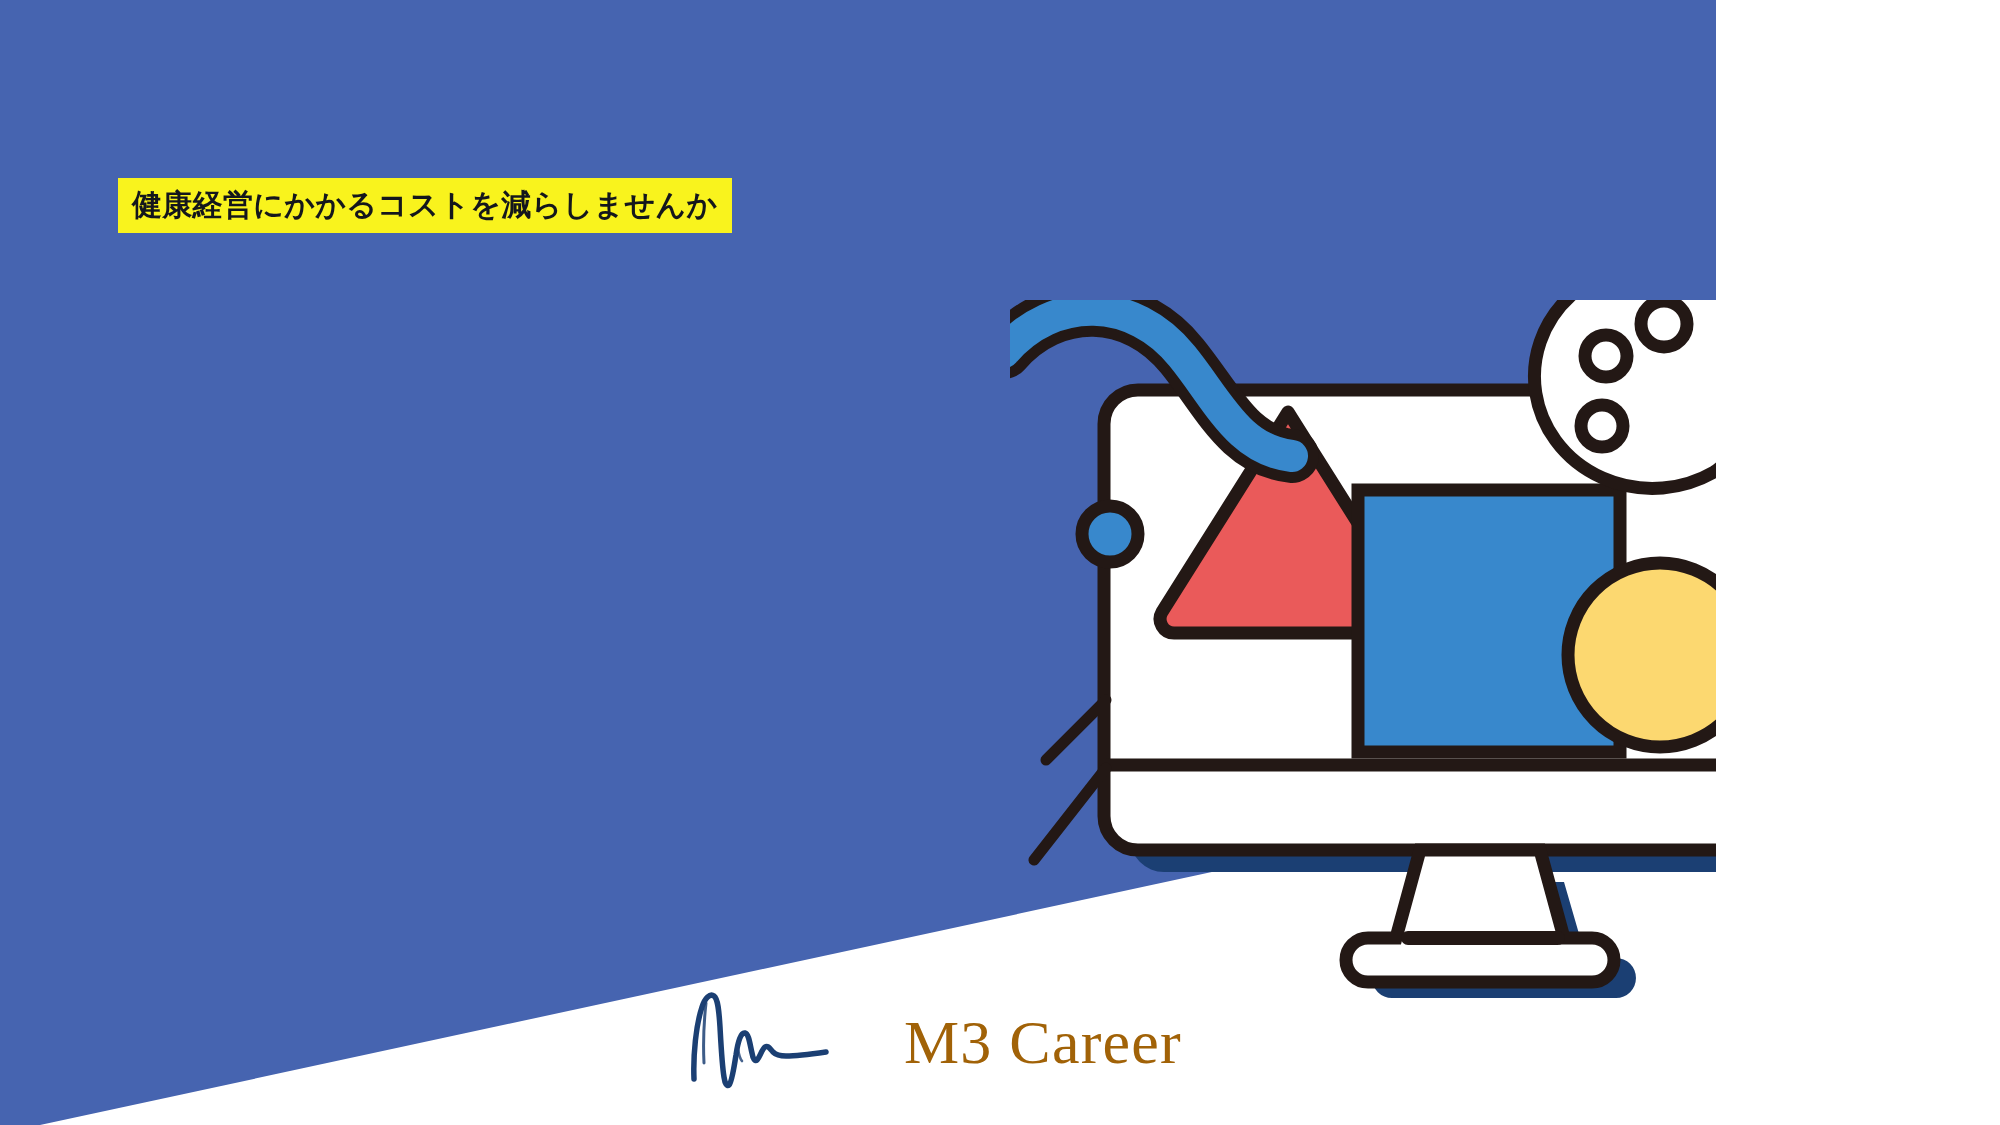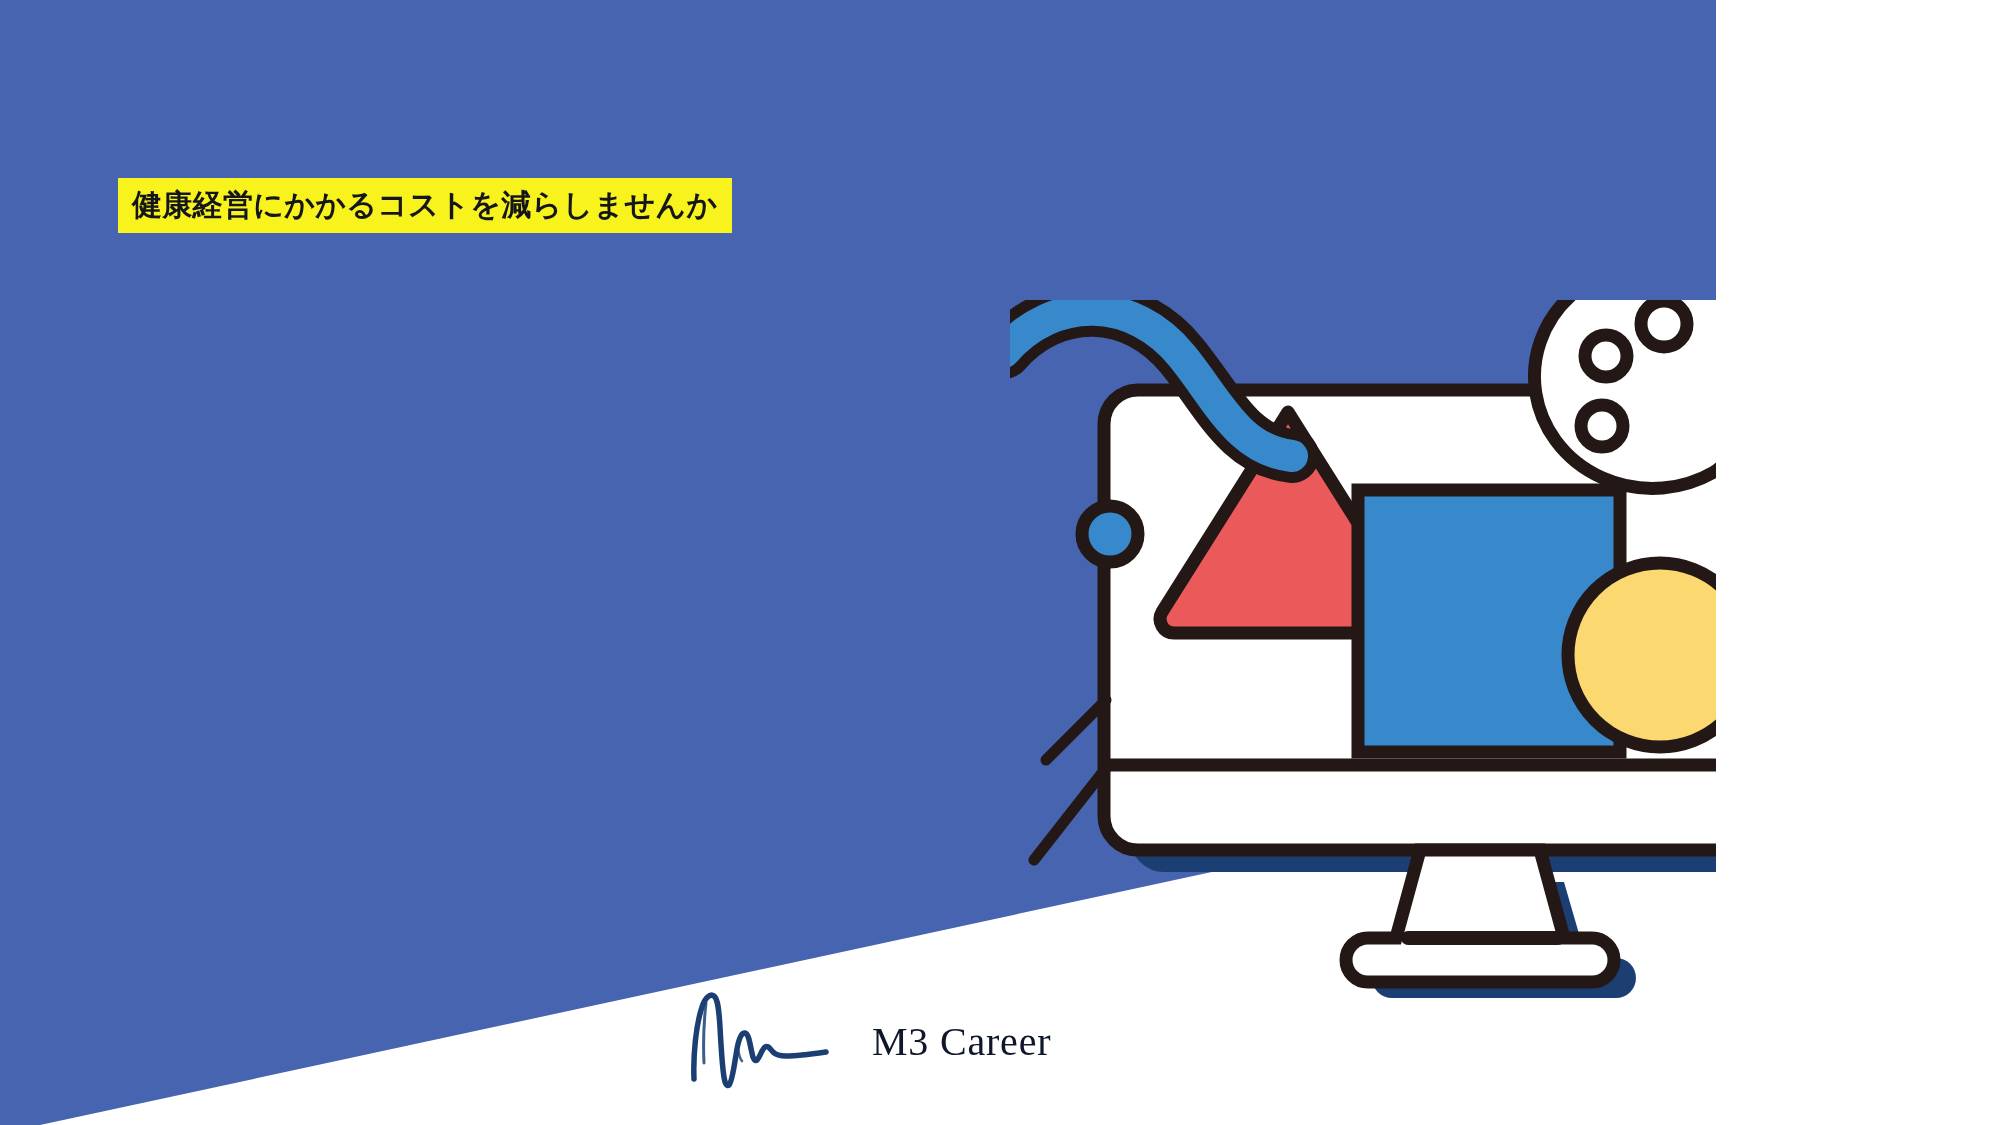--- a/index.html
+++ b/index.html
@@ -65,26 +65,27 @@
   .logo-row {
     position: absolute;
     left: 676px;
     top: 983px;
     display: flex;
     align-items: center;
     gap: 26px;
   }
   .logo-mark { width: 170px; height: 118px; display: block; }
   .logo-word {
-    color: #0f172a;
+    color: #a16207;
     font-family: "Liberation Serif", "DejaVu Serif", serif;
-    font-size: 40px;
+    font-size: 62px;
     letter-spacing: 0.02em;
     line-height: 1;
     white-space: nowrap;
+    margin-left: 32px;
   }
 
   
   .illustration {
     position: absolute;
     left: 1010px;
     top: 300px;
     width: 1000px;
     height: 825px;
   }

